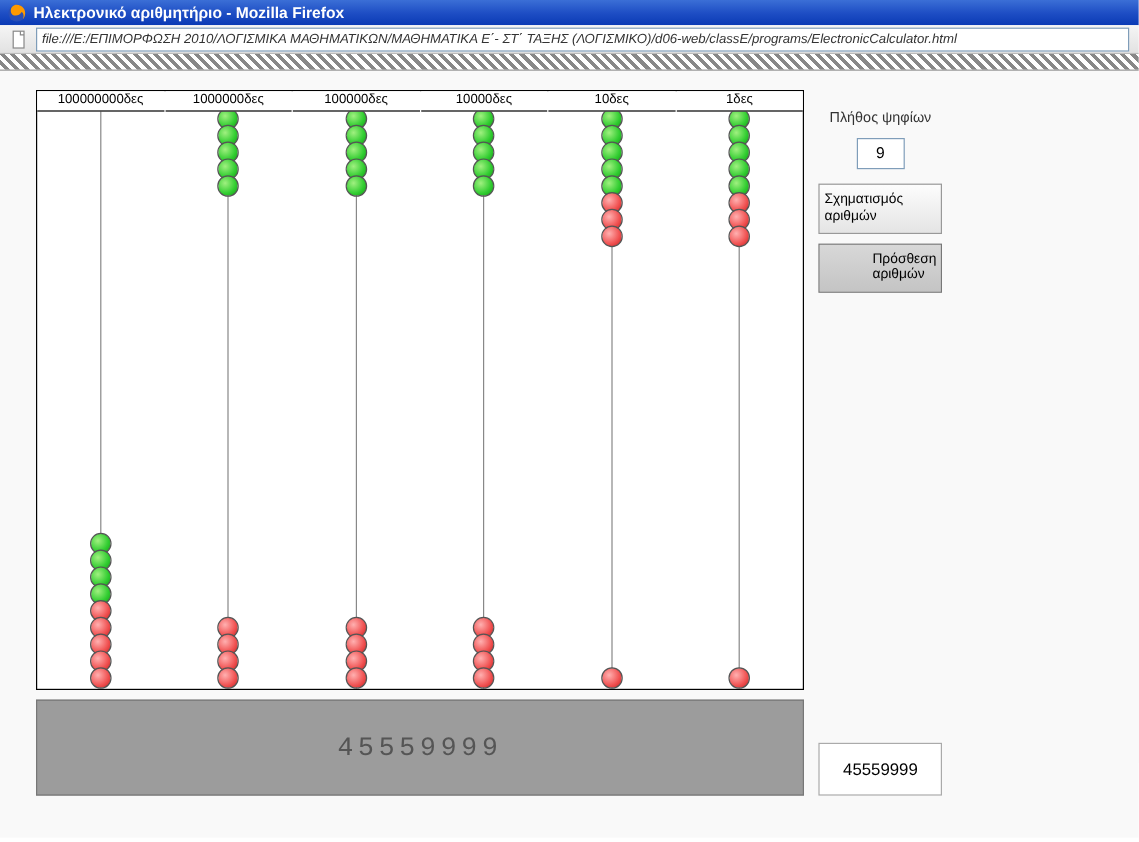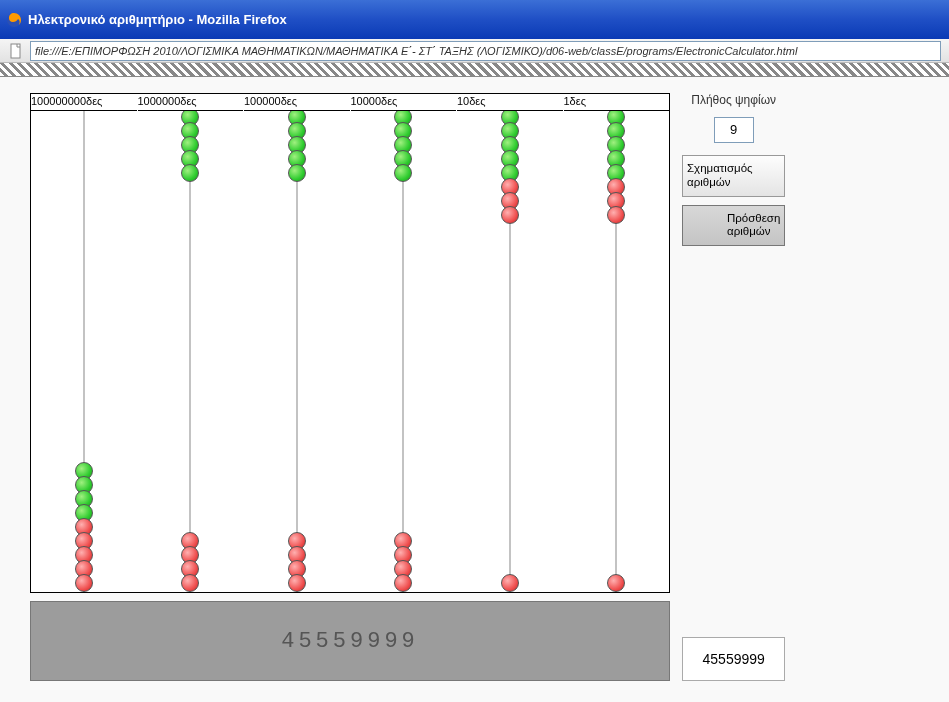--- a/index.html
+++ b/index.html
@@ -1,49 +1,49 @@
 <!DOCTYPE html>
 <html><head>
 <meta charset="utf-8">
 <style>
 * { box-sizing: border-box; margin: 0; padding: 0; }
 body { font-family: Arial, sans-serif; background: #fff; width: 949px; height: 702px; overflow: hidden; }
 
-.titlebar { height: 39px; background: linear-gradient(to bottom, #3b6fd6 0%, #1f4fc5 50%, #0a3ab5 100%); color: #fff; display: flex; align-items: center; padding: 0 6px; font-size: 13px; font-weight: bold; }
+.titlebar { height: 21px; background: linear-gradient(to bottom, #3b6fd6 0%, #1f4fc5 50%, #0a3ab5 100%); color: #fff; display: flex; align-items: center; padding: 0 6px; font-size: 13px; font-weight: bold; }
 .titlebar .ff-icon { width: 16px; height: 16px; margin-right: 6px; }
 .titlebar .ff-icon svg { width: 16px; height: 16px; display: block; }
 
 .addrbar { height: 24px; background: linear-gradient(to bottom, #f5f5f5, #e2e2e2); border-bottom: 1px solid #bbb; display: flex; align-items: center; padding: 2px 8px; }
 .addrbar .file-icon { width: 16px; height: 16px; margin-right: 6px; }
 .addrbar .file-icon svg { width: 16px; height: 16px; display: block; }
 .urlbox { flex: 1; background: #fff; border: 1px solid #7f9db9; height: 20px; font-size: 11px; line-height: 18px; padding: 0 4px; color: #333; font-style: italic; }
 
 .decor { height: 14px; background: repeating-linear-gradient(45deg, #fff 0 3px, #888 3px 6px); border-bottom: 1px solid #888; }
 
 .page { background: #f9f9f9; padding: 16px 30px; height: calc(702px - 25px - 24px - 14px); }
 .layout { display: flex; gap: 12px; }
 .abacus-col { flex: 0 0 640px; }
 .side-col { flex: 0 0 100px; display: flex; flex-direction: column; gap: 8px; }
 
 .abacus { border: 1px solid #000; background: #fff; height: 500px; display: flex; position: relative; }
 .rod { flex: 1; display: flex; flex-direction: column; align-items: center; position: relative; }
-.rod-label { position: absolute; top: 0; width: 100%; text-align: left; font-size: 11px; color: #000; white-space: nowrap; padding: 1px 0; z-index: 3; }
+.rod-label { position: absolute; top: 0; width: 100%; text-align: center; font-size: 11px; color: #000; white-space: nowrap; padding: 1px 0; z-index: 3; }
 .rod::before { content: ''; position: absolute; top: 0; left: 0; right: 0; height: 16px; background: #fff; border-bottom: 1px solid #000; z-index: 2; }
 .rod::after { content: ''; position: absolute; top: 0; bottom: 0; width: 1px; background: #888; left: 50%; transform: translateX(-0.5px); z-index: 0; }
 .rod + .rod { border-left: 1px solid transparent; }
 
 .beads-top { position: absolute; top: 16px; left: 0; right: 0; display: flex; flex-direction: column; align-items: center; z-index: 1; }
 .beads-bottom { position: absolute; bottom: 2px; left: 0; right: 0; display: flex; flex-direction: column; align-items: center; z-index: 1; }
 .bead { width: 18px; height: 18px; border-radius: 50%; border: 1px solid #555; margin: -2px 0; }
 .bead.green { background: radial-gradient(circle at 35% 35%, #a0f080, #2fcc2f 60%, #1a8f1a); }
 .bead.red { background: radial-gradient(circle at 35% 35%, #ffb0b0, #f05050 60%, #c02020); }
 
 .number-display { margin-top: 8px; height: 80px; background: #9c9c9c; border: 1px solid #777; display: flex; align-items: center; justify-content: center; font-family: 'Courier New', monospace; font-size: 22px; letter-spacing: 4px; color: #555; }
 
-.side-label { text-align: center; font-size: 12px; color: #333; }
+.side-label { text-align: center; font-size: 12px; color: #333; margin-top: 16px; }
 .digit-box { width: 40px; height: 26px; border: 1px solid #7f9db9; background: #fff; text-align: center; font-size: 13px; margin: 2px auto 4px auto; line-height: 24px; }
 
 .btn { background: linear-gradient(to bottom, #fdfdfd, #e4e4e4); border: 1px solid #999; padding: 6px 4px; text-align: left; font-size: 11.5px; cursor: pointer; line-height: 1.2; }
 .btn.active { background: linear-gradient(to bottom, #d8d8d8, #c4c4c4); border: 1px solid #777; padding-left: 44px; }
 
 .side-spacer { flex: 1; }
 
 .result-box { background: #fff; border: 1px solid #aaa; height: 44px; display: flex; align-items: center; justify-content: center; font-size: 14px; }
 </style>
 </head>

